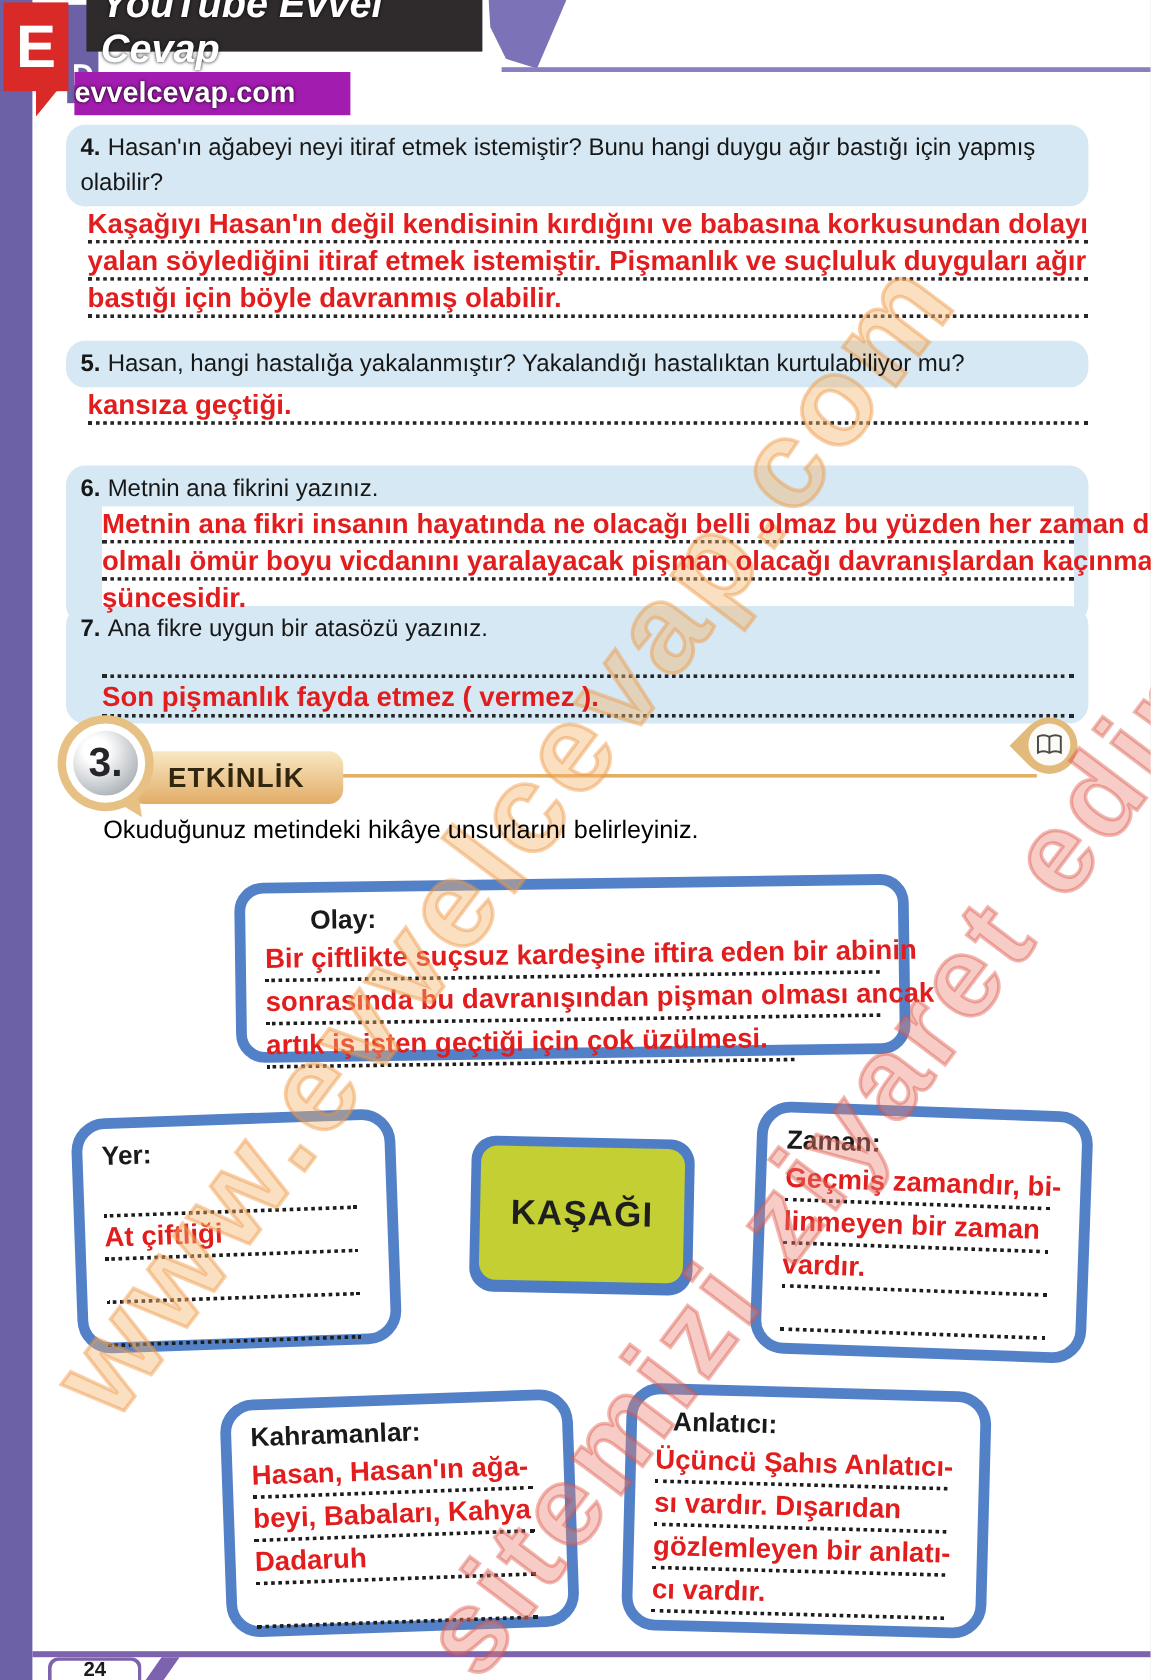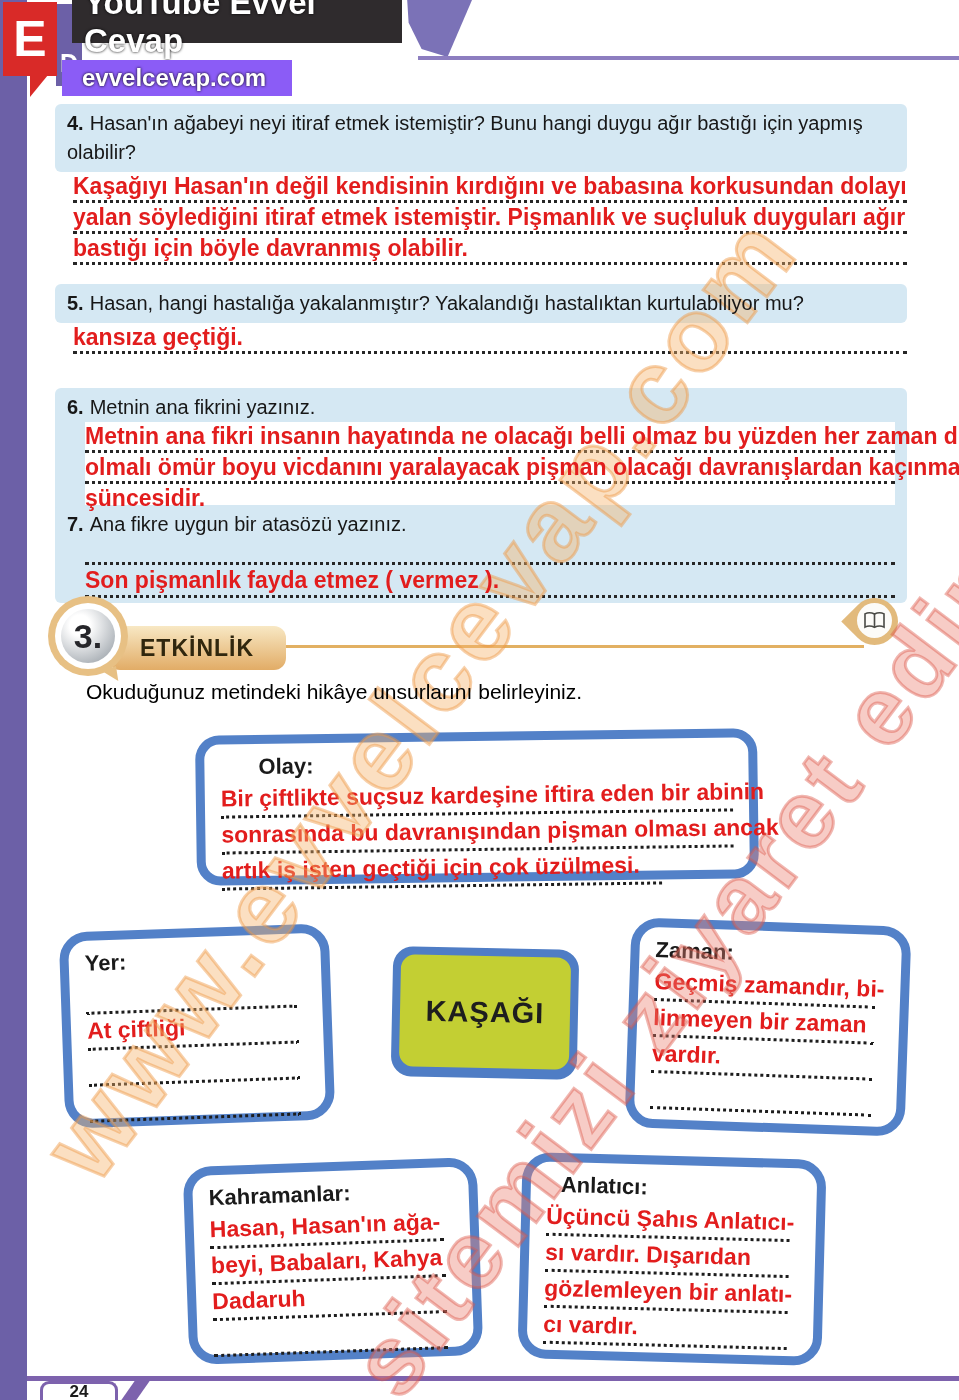--- a/index.html
+++ b/index.html
@@ -18,43 +18,43 @@
     border-radius:9px 9px 0 0; text-align:center;
     font-size:17px; font-weight:bold; color:#1c1c1c; line-height:16px;
   }
   .bot-diag { position:absolute; left:128px; top:1381px; width:15px; height:19px; background:#7d62ad; transform:skewX(-35deg); }
 
   
   .hdr-d { position:absolute; left:56px; top:4px; width:26px; height:82px; background:#6c60a7; color:#fff;
            font-weight:bold; font-size:25px; text-align:center; line-height:118px; }
   .hdr-box1 { position:absolute; left:72px; top:0; width:330px; height:43px; background:#2f2b2d;
               color:#fff; font-weight:bold; font-size:33px; display:flex; align-items:center; padding-left:12px;
-              text-shadow:0 0 3px #000; z-index:2; }
-  .hdr-box2 { position:absolute; left:62px; top:60px; width:230px; height:36px; background:#8b5cf6;
-              color:#fff; font-weight:bold; font-size:24px; display:flex; align-items:center; padding-left:20px;
+              text-shadow:0 0 3px #000; z-index:2;font-style:italic; }
+  .hdr-box2 { position:absolute; left:62px; top:60px; width:230px; height:36px; background:#a21caf;
+              color:#fff; font-weight:bold; font-size:24px; display:flex; align-items:center; 
               text-shadow:0 0 3px #000; z-index:2; }
   .logo-e { position:absolute; left:3px; top:2px; width:54px; height:74px; background:#d92a28;
             color:#fff; font-weight:bold; font-size:50px; display:flex; align-items:center; justify-content:center; z-index:3; }
   .logo-tail { position:absolute; left:30px; top:75px; width:0; height:0;
                border-top:22px solid #d92a28; border-right:18px solid transparent; z-index:3; }
   .ribbon { position:absolute; left:400px; top:0; width:72px; height:57px; background:#7b72b7;
             clip-path:polygon(10% 0, 100% 0, 66% 100%, 30% 86%, 12% 40%); }
   .top-line { position:absolute; left:418px; top:56px; width:541px; height:4px; background:#8d7ec0; }
 
   
   .wm { position:absolute; font-weight:bold; white-space:nowrap; z-index:3; pointer-events:none;
         transform-origin:0 0; letter-spacing:6px; }
   .wm1 { left:20px; top:1130px; transform:rotate(-53deg); font-size:104px;
          color:rgba(246,178,108,0.42); -webkit-text-stroke:3px rgba(238,150,66,0.45); }
   .wm2 { left:330px; top:1350px; transform:rotate(-53deg); font-size:96px;
          color:rgba(236,128,112,0.40); -webkit-text-stroke:3px rgba(219,84,70,0.42); }
 
   
   .qwrap { position:absolute; left:55px; width:852px; }
-  .qbox { background:#d5e8f3; border-radius:6px; padding:5px 12px; }
+  .qbox { background:#d5e8f3; border-radius:16px; padding:5px 12px; }
   .qline { font-size:20px; line-height:29px; color:#171717; }
   .qnum { font-weight:bold; margin-right:6px; }
   .ans { height:31px; border-bottom:3px dotted #262626; font-size:23px; font-weight:bold;
          color:#e21d1d; line-height:28px; white-space:nowrap;margin-left:18px; }
   .ans span, .qline span, .qline b { position:relative; z-index:4; }
   .ans.blank { border-bottom:3px dotted #262626; }
   .onwhite { background:#fff; }
 
   
   .badge { position:absolute; left:48px; top:596px; width:80px; height:80px; z-index:3; }

